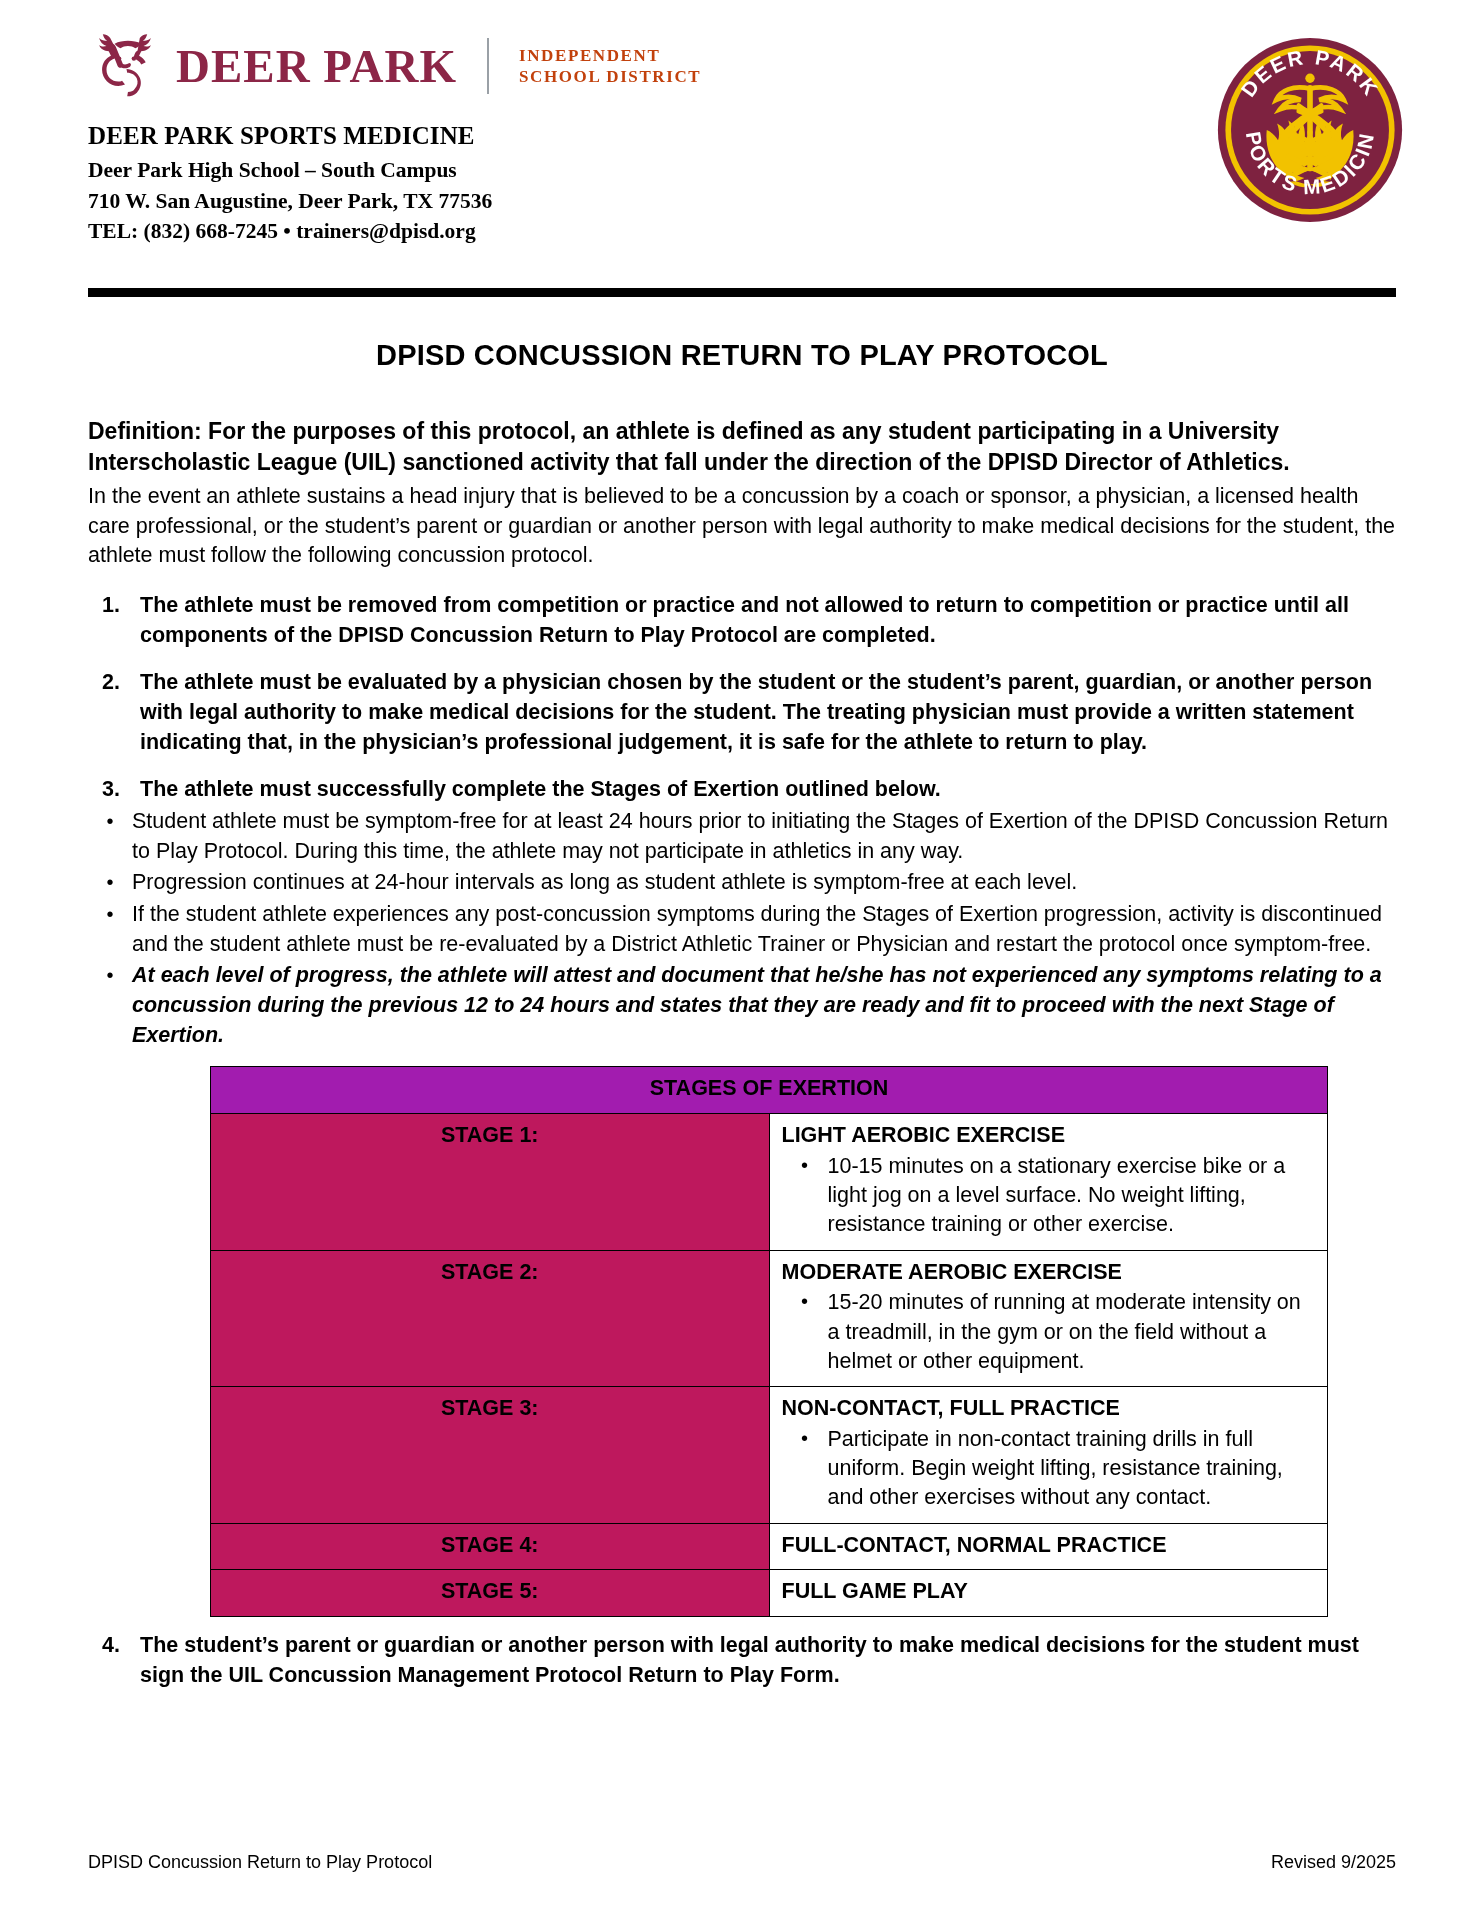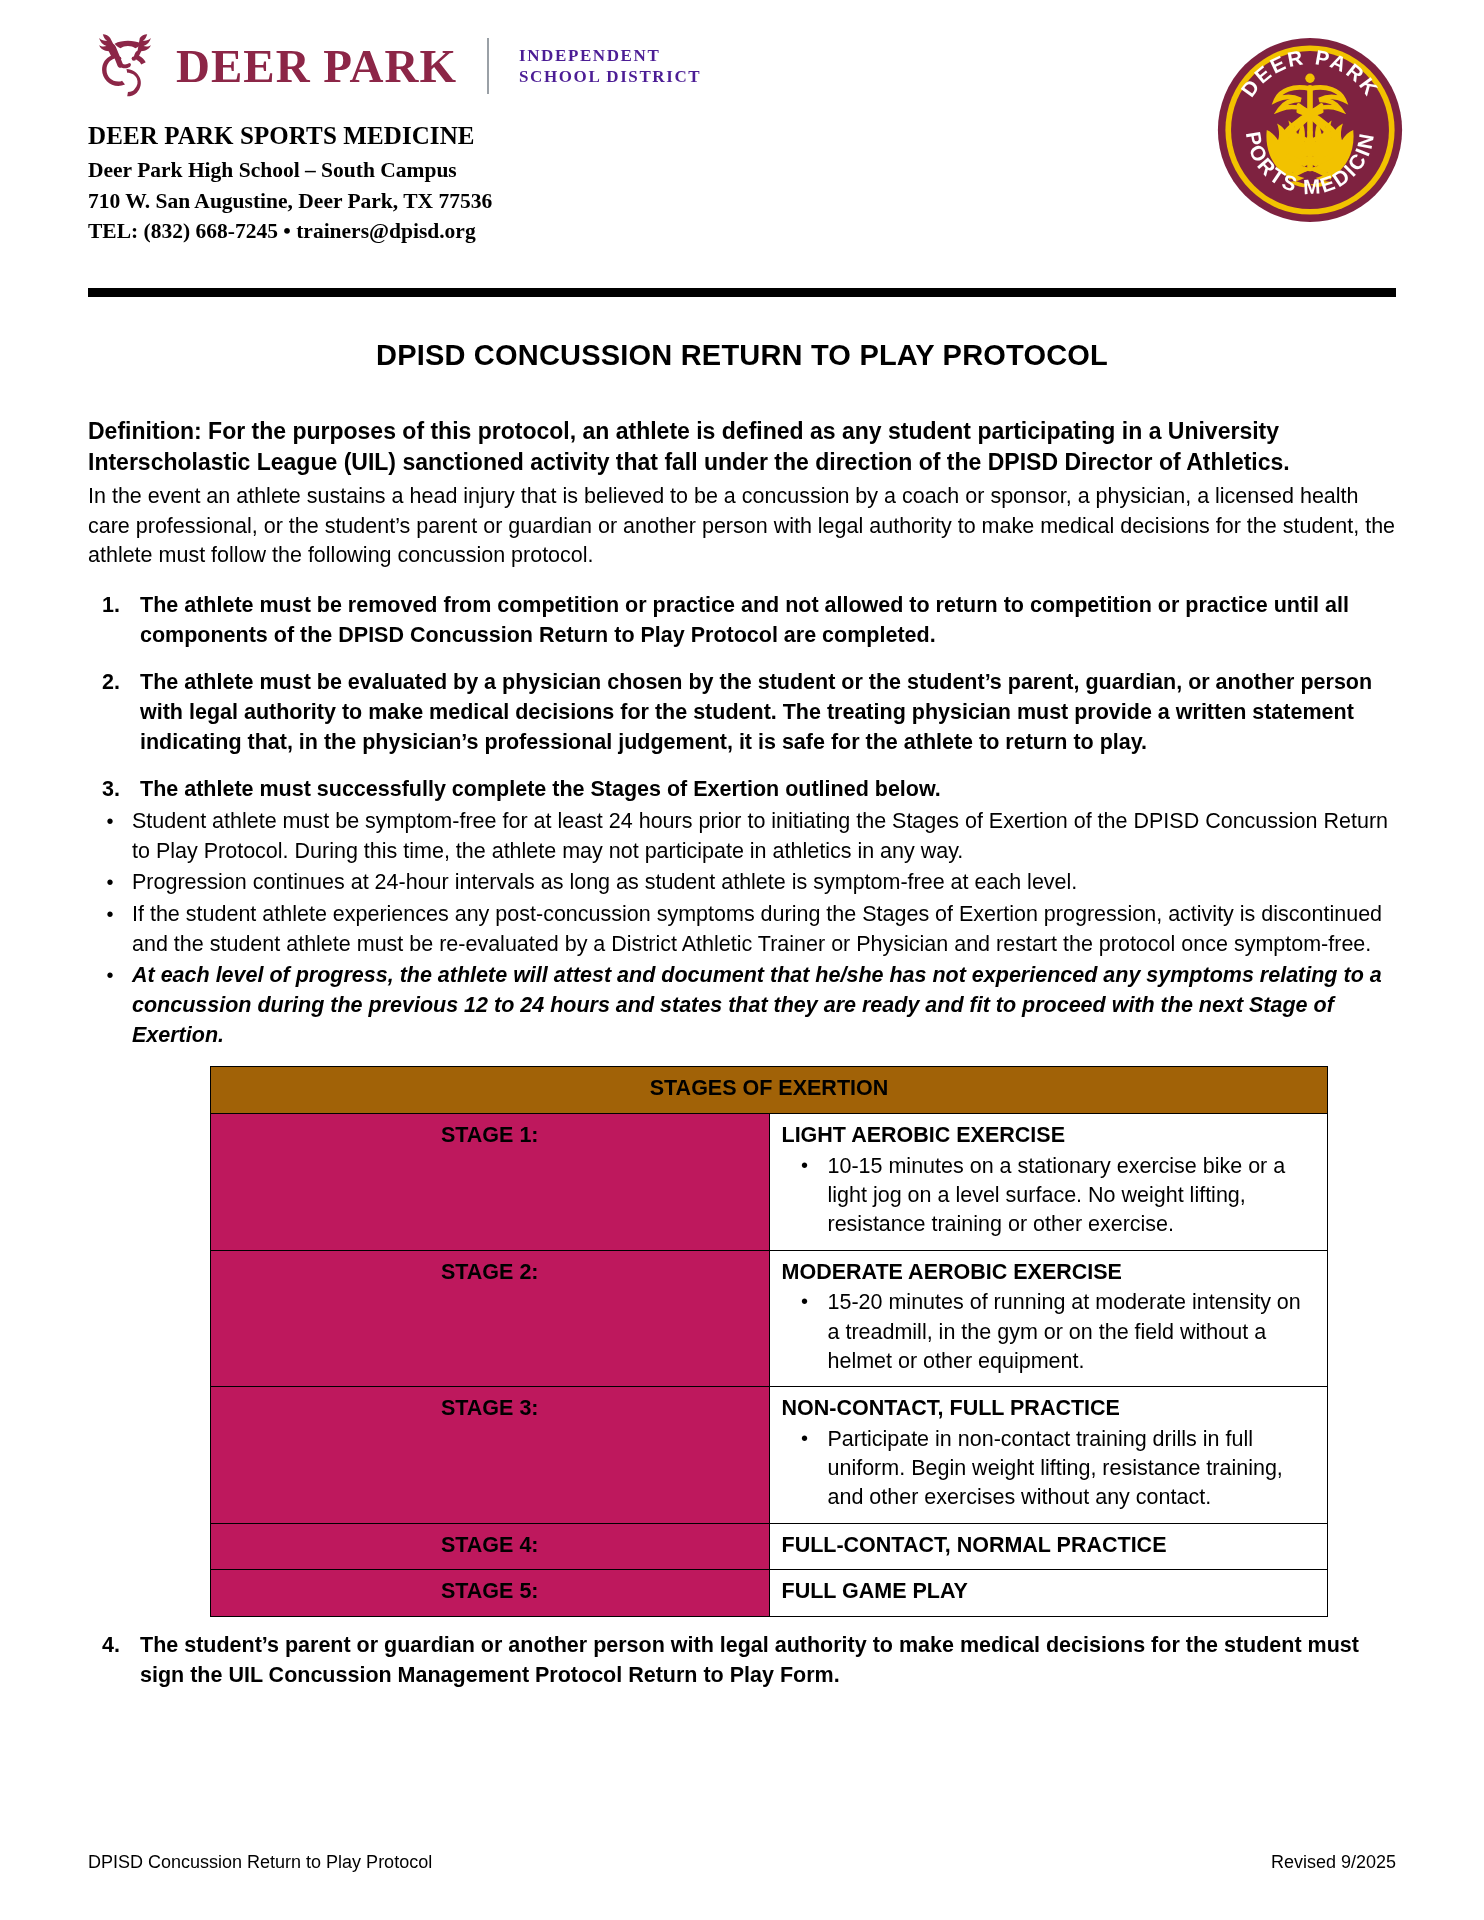--- a/index.html
+++ b/index.html
@@ -50,21 +50,21 @@
   .wm-divider {
     width: 2px;
     height: 56px;
     background: #9aa0a6;
     margin: 0 16px 0 16px;
     flex: none;
   }
 
   .wm-sub {
     font-family: "Liberation Serif", serif;
-    color: #4c1d95;
+    color: #c2410c;
     font-size: 17px;
     font-weight: 700;
     letter-spacing: 1.6px;
     line-height: 1.25;
     white-space: nowrap;
   }
 
   .org-block {
     margin-top: 18px;
     font-family: Liberation Serif, serif;
@@ -173,21 +173,21 @@
     table-layout: fixed;
   }
   table.stages td {
     border: 1.5px solid #000000;
     vertical-align: top;
     padding: 7px 12px 10px 12px;
     font-size: 21.5px;
     line-height: 1.34;
   }
   td.hdr {
-    background: #a16207;
+    background: #a21caf;
     text-align: center;
     font-weight: 700;
     font-size: 23px;
     padding: 10px 12px 12px 12px;
   }
   td.stage-label {
     background: #be185d;
     width: 182px;
     text-align: center;
     font-weight: 700;

